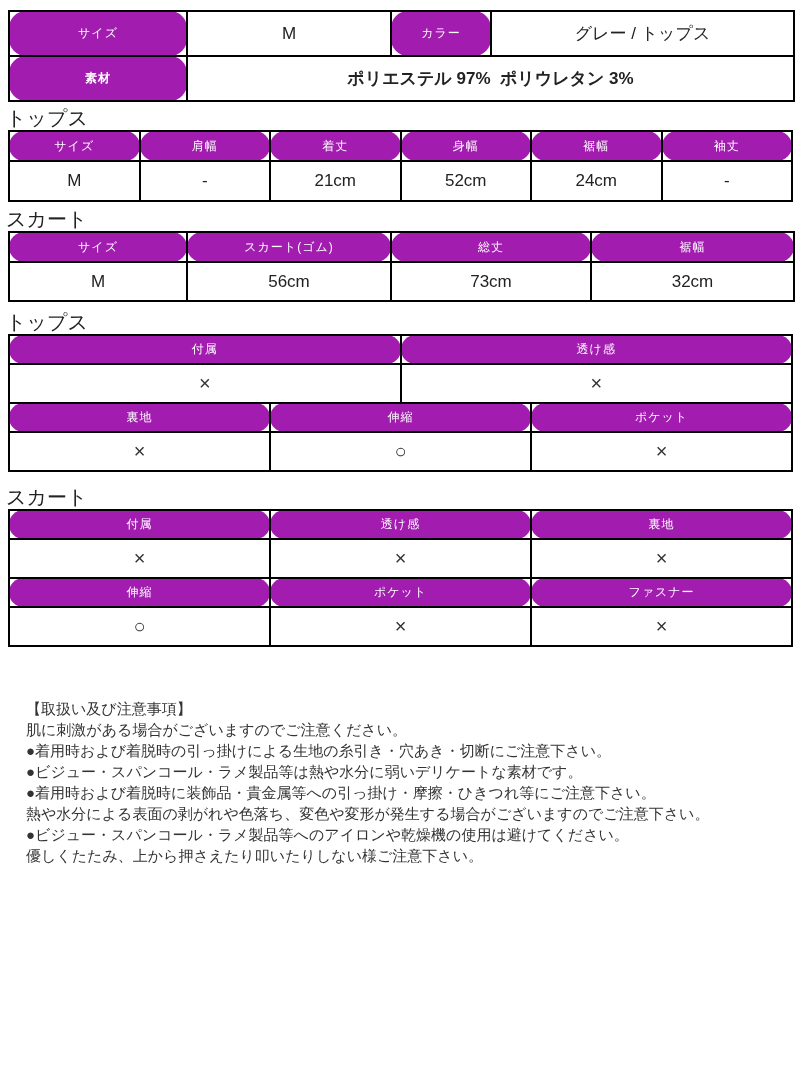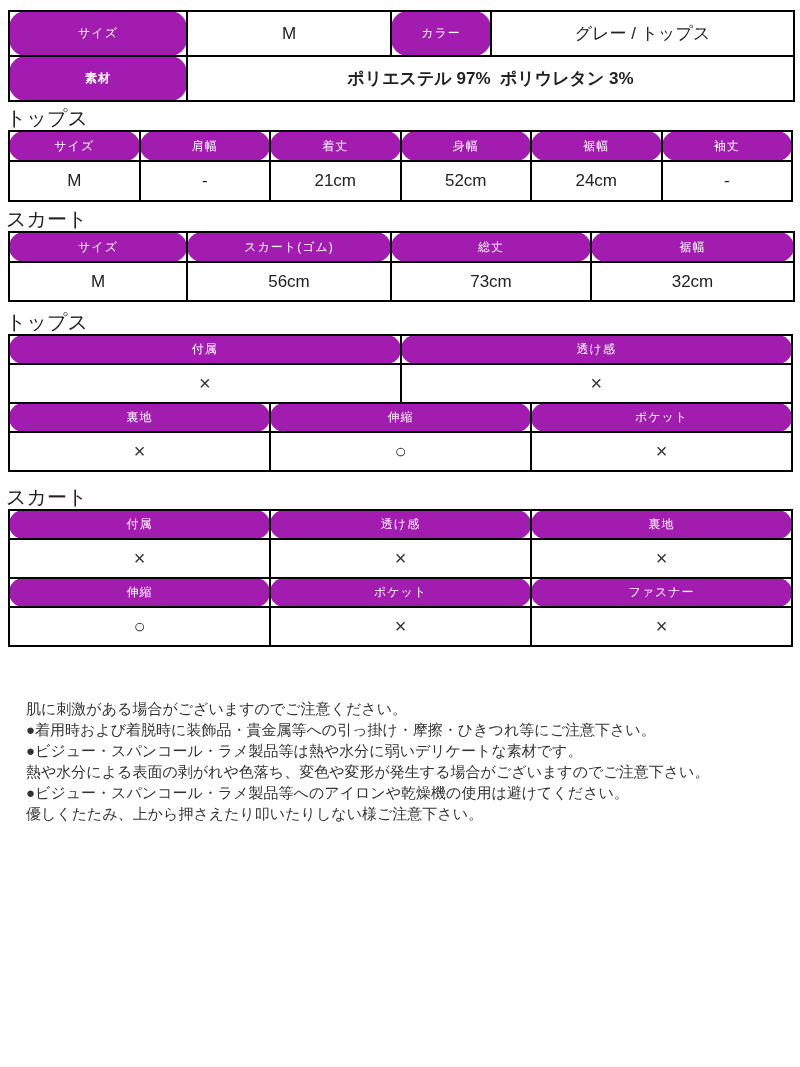--- a/index.html
+++ b/index.html
@@ -156,21 +156,23 @@
     </tr>
     <tr style="height:39px;">
       <td class="val fval">○</td>
       <td class="val fval">×</td>
       <td class="val fval">×</td>
     </tr>
   </tbody>
     </table>
 
   <div class="notes">
+    <div>【取扱い及び注意事項】</div>
     <div>肌に刺激がある場合がございますのでご注意ください。</div>
+    <div>●着用時および着脱時の引っ掛けによる生地の糸引き・穴あき・切断にご注意下さい。</div>
+    <div>●ビジュー・スパンコール・ラメ製品等は熱や水分に弱いデリケートな素材です。</div>
     <div>●着用時および着脱時に装飾品・貴金属等への引っ掛け・摩擦・ひきつれ等にご注意下さい。</div>
-    <div>●ビジュー・スパンコール・ラメ製品等は熱や水分に弱いデリケートな素材です。</div>
     <div>熱や水分による表面の剥がれや色落ち、変色や変形が発生する場合がございますのでご注意下さい。</div>
     <div>●ビジュー・スパンコール・ラメ製品等へのアイロンや乾燥機の使用は避けてください。</div>
     <div>優しくたたみ、上から押さえたり叩いたりしない様ご注意下さい。</div>
   </div>
 
 </div>
 
 </body></html>

